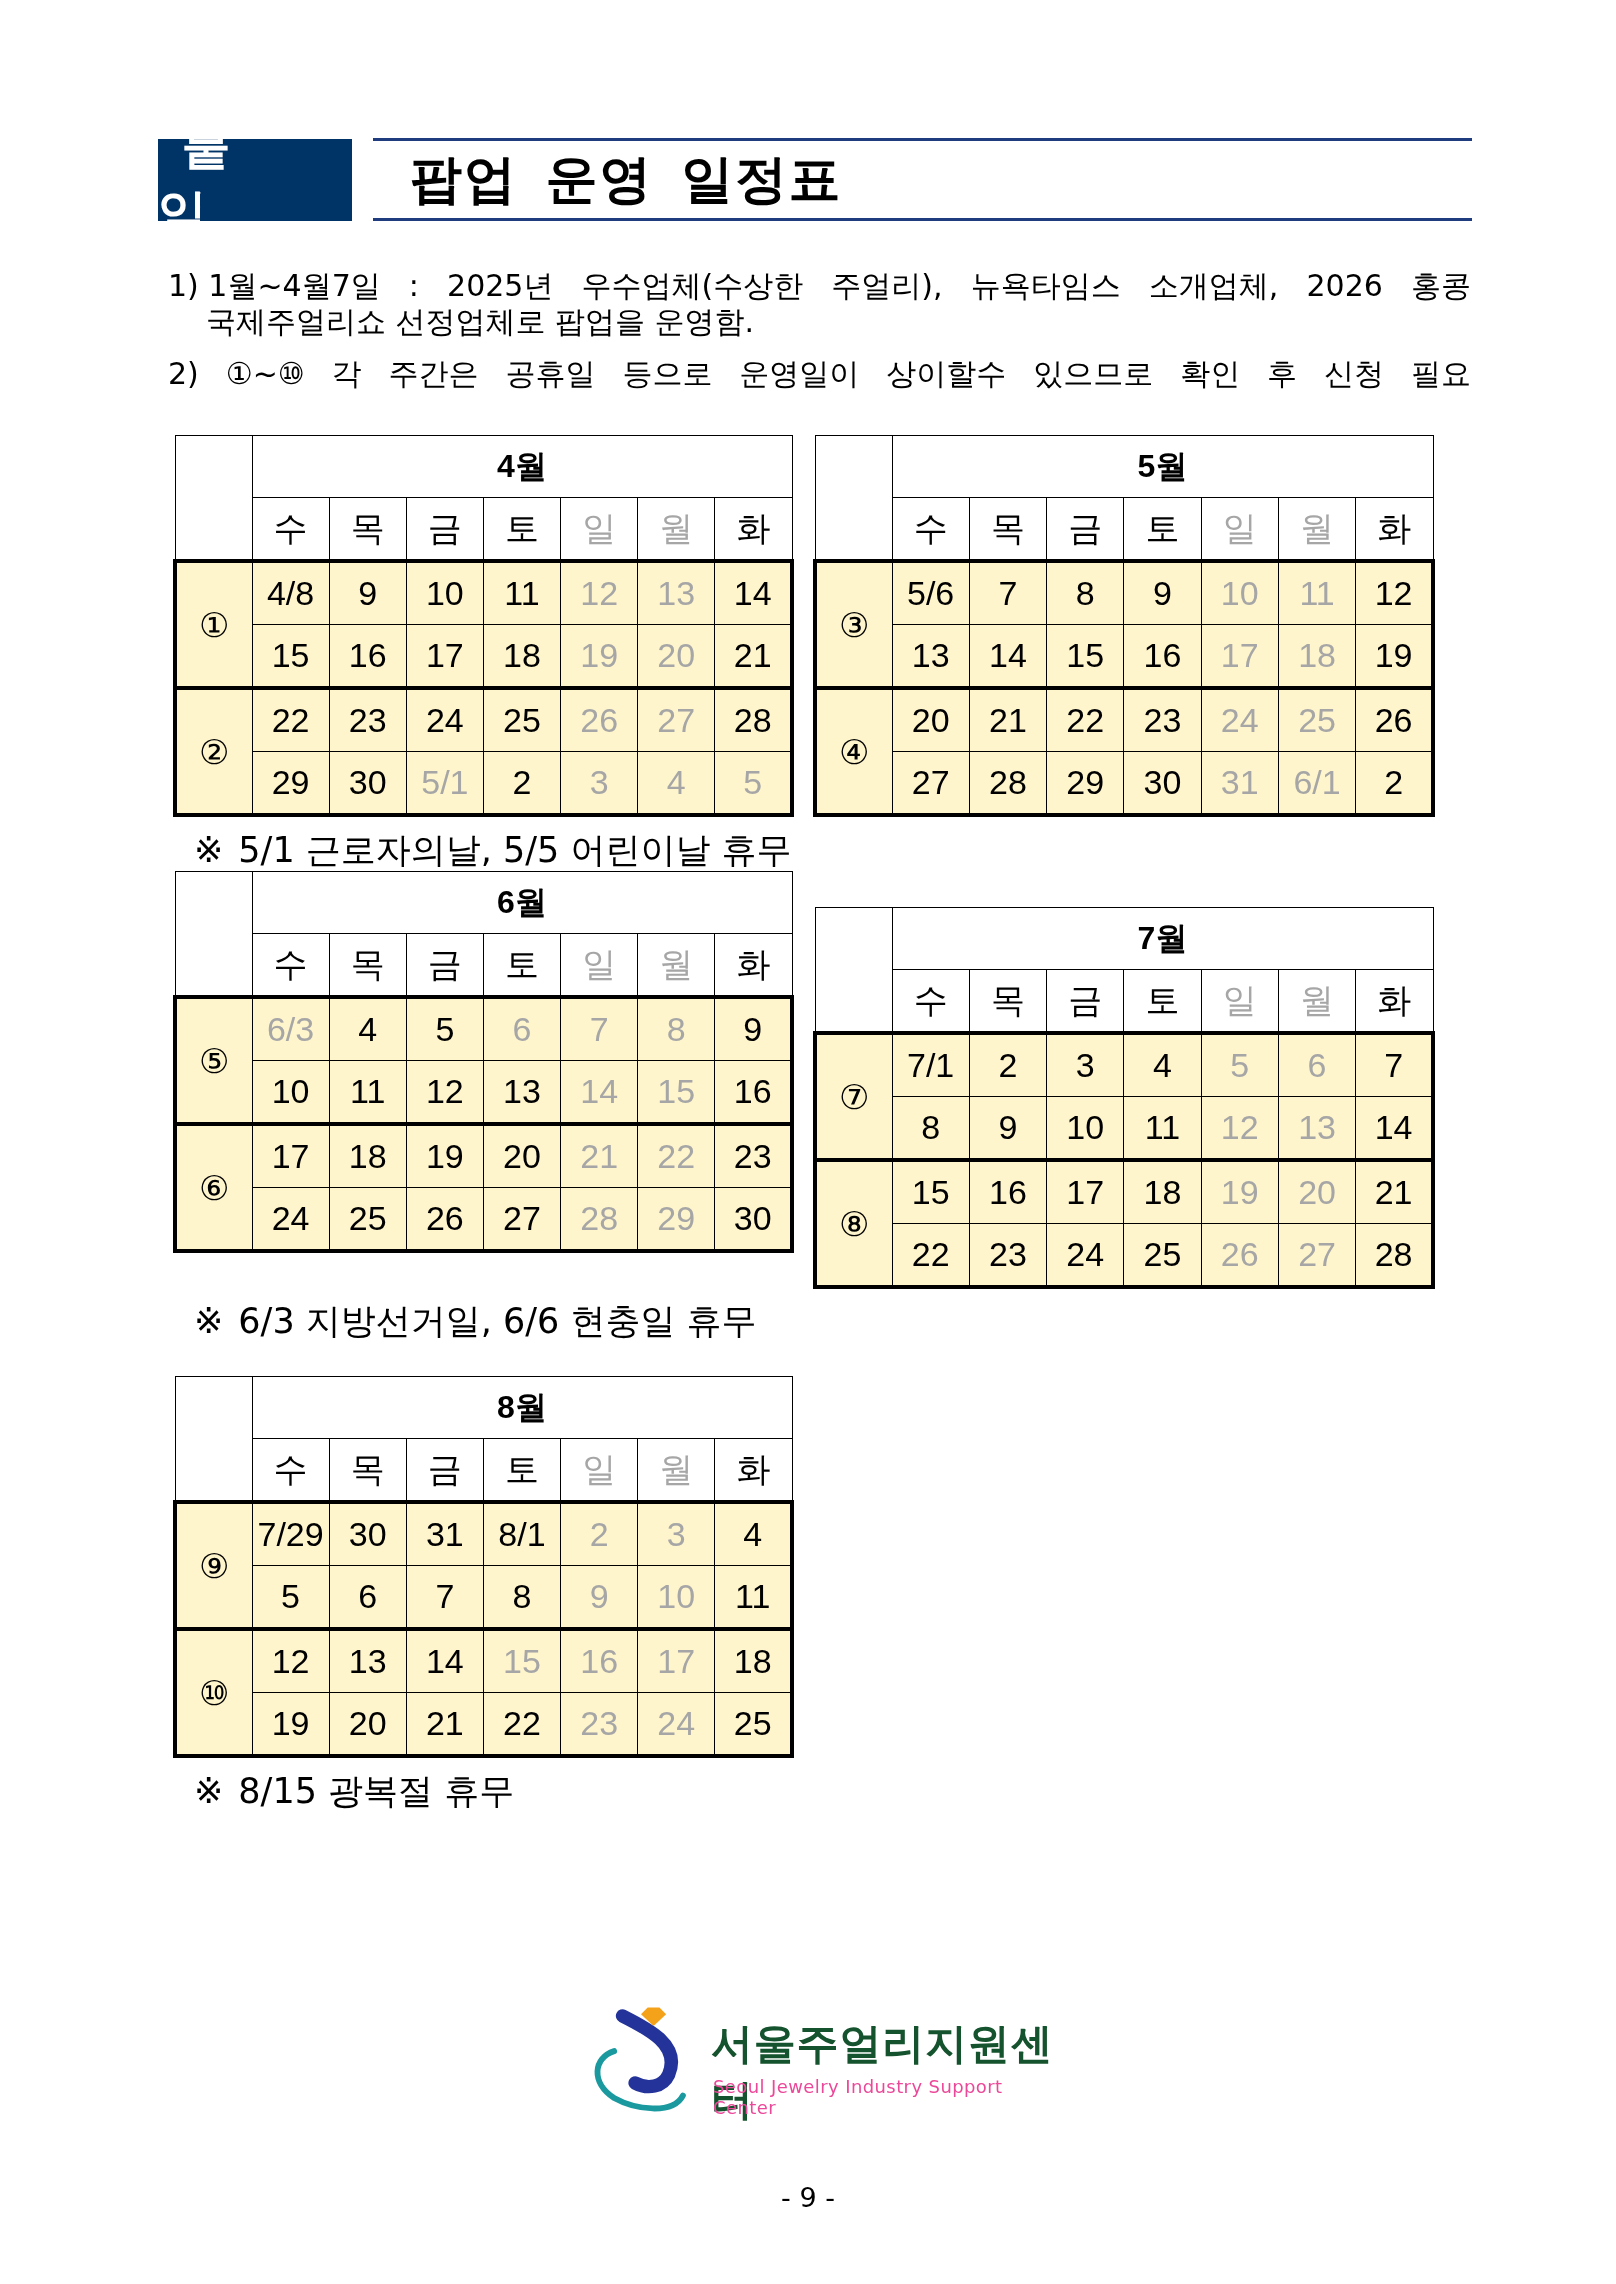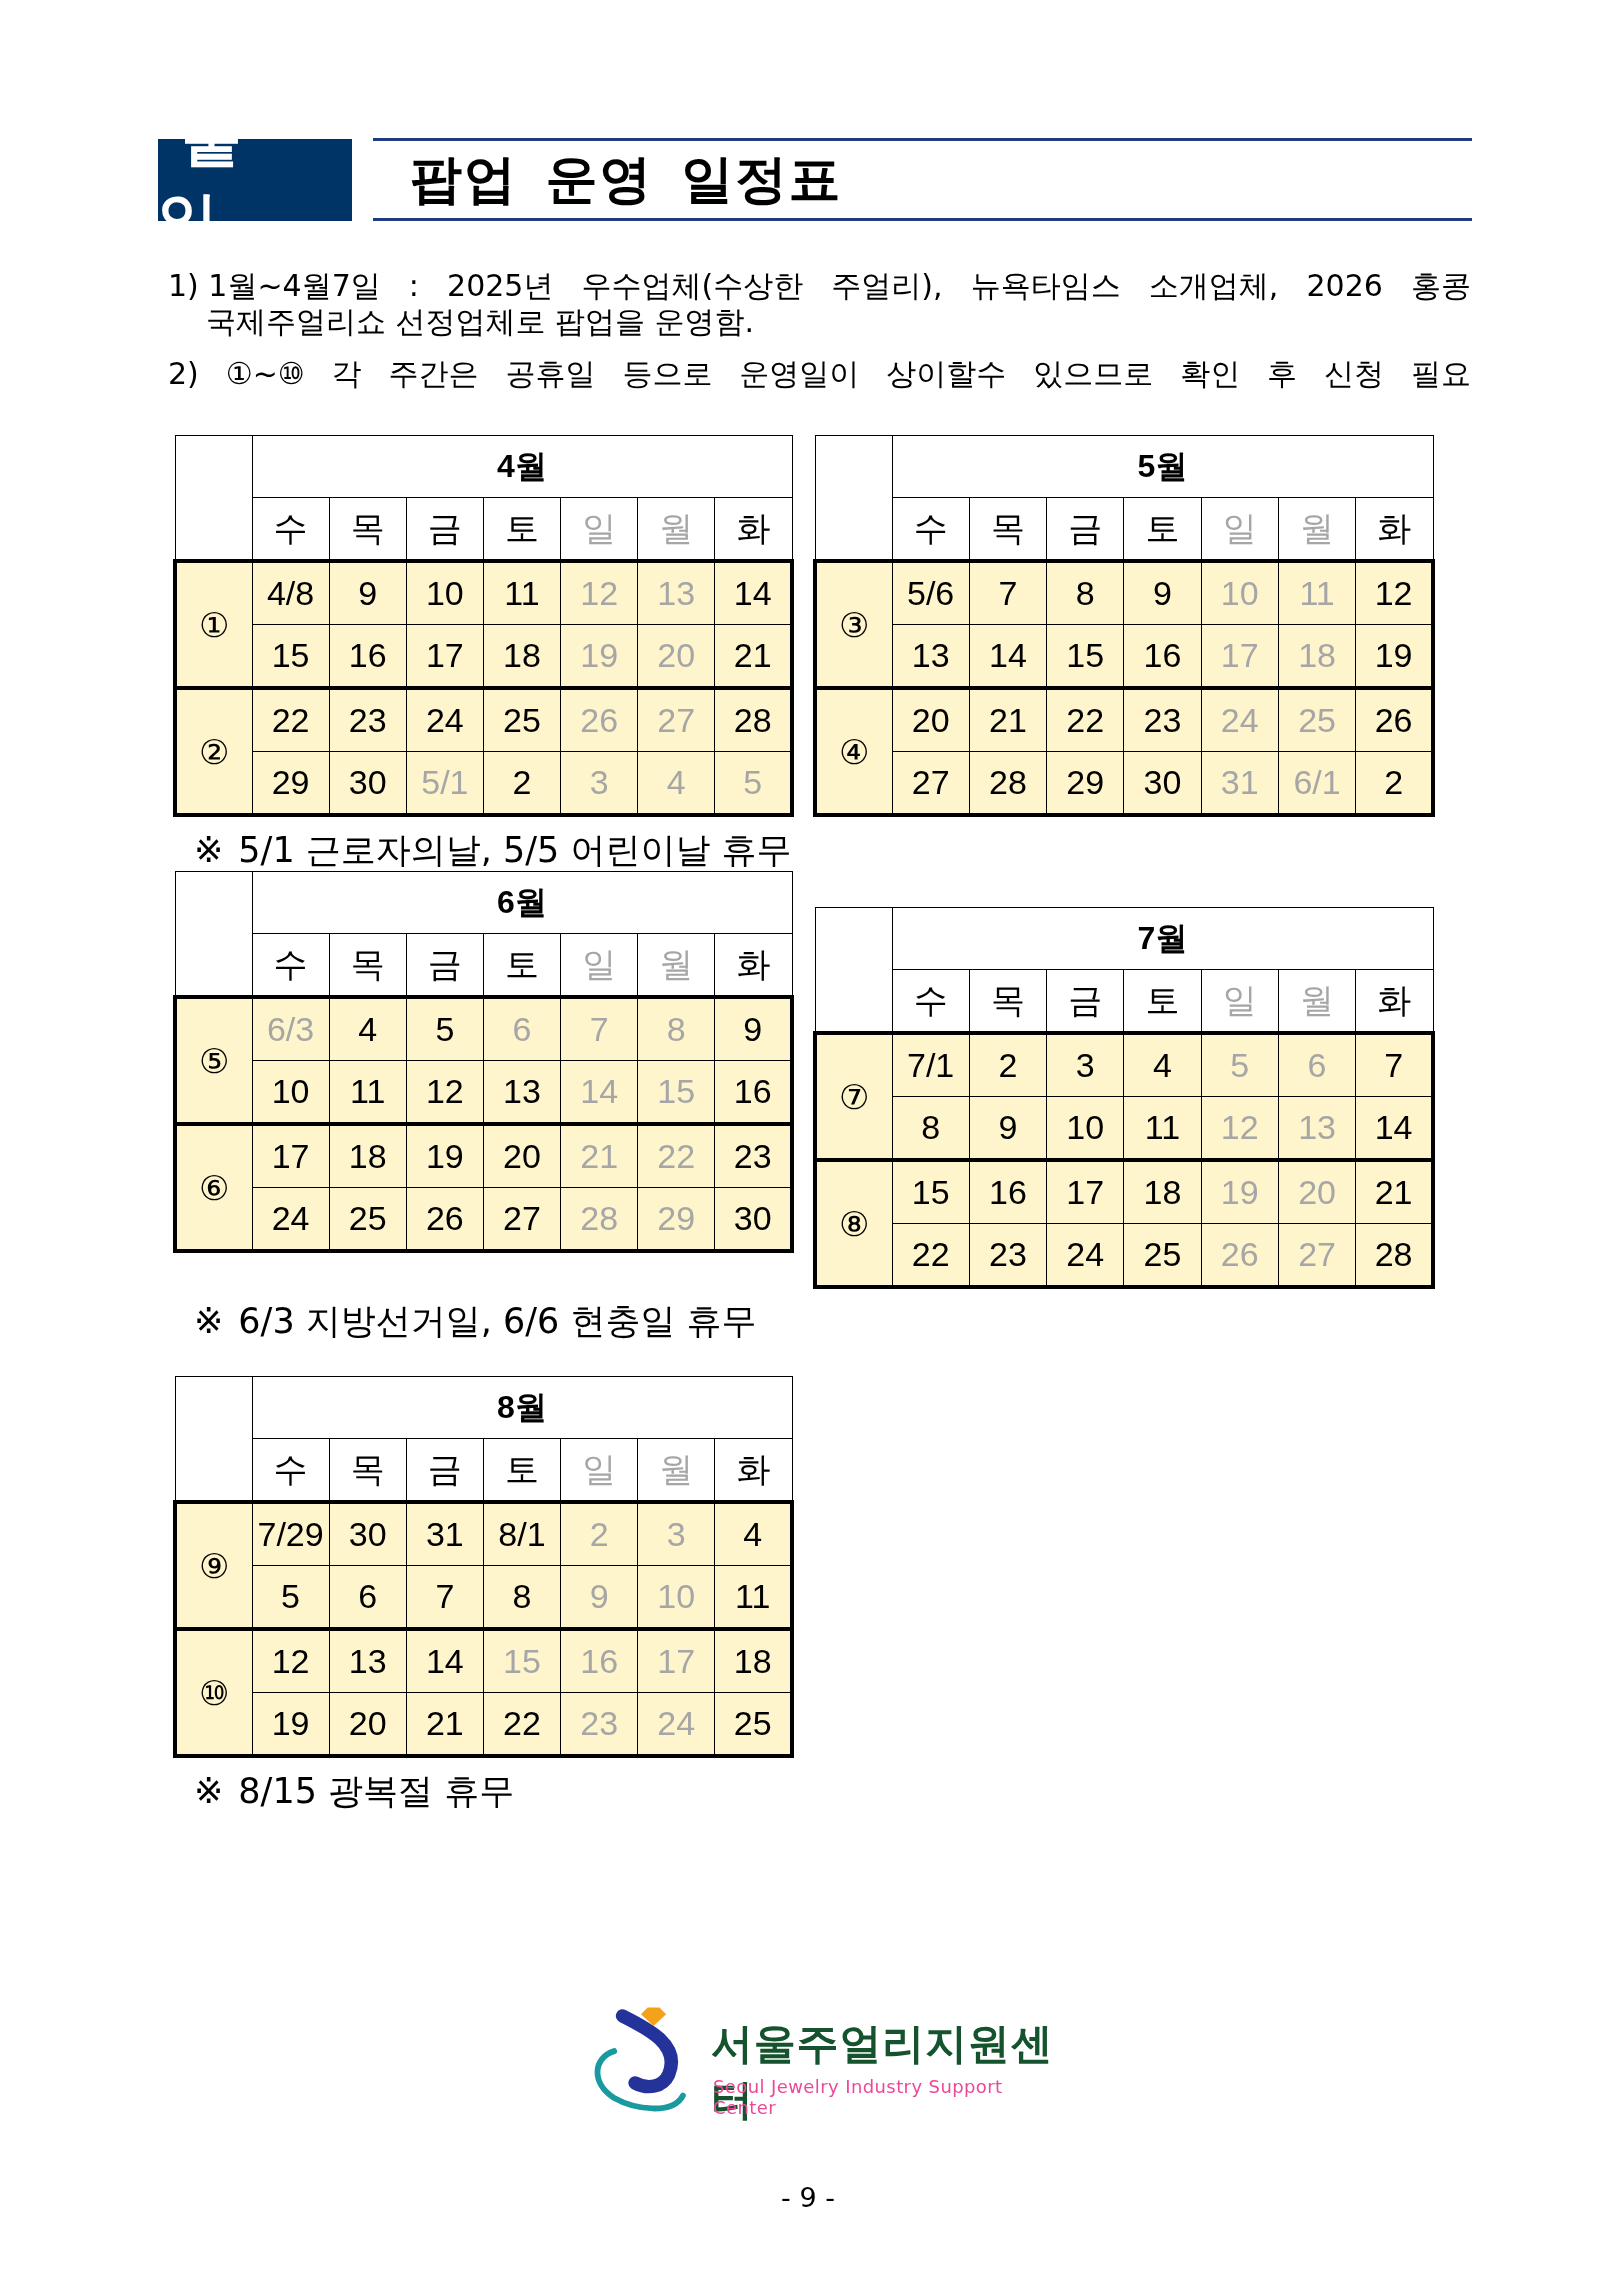--- a/index.html
+++ b/index.html
@@ -1,17 +1,17 @@
 <!DOCTYPE html>
 <html style="font-size:13.5px"><head>
 <meta charset="utf-8">
 <style>
   html,body{margin:0;padding:0;background:#fff;}
   body{width:1616px;height:2284px;position:relative;font-family:"DejaVu Sans","Liberation Sans",sans-serif;color:#000;overflow:hidden;}
-  .badge{position:absolute;left:158px;top:139px;width:194px;height:82px;background:#003366;color:#fff;font-weight:bold;font-size:60px;display:flex;align-items:center;justify-content:center;letter-spacing:23.6px;text-indent:23.6px;box-sizing:border-box;}
+  .badge{position:absolute;left:158px;top:139px;width:194px;height:82px;background:#003366;color:#fff;font-weight:bold;font-size:49px;display:flex;align-items:center;justify-content:center;letter-spacing:23.6px;text-indent:23.6px;box-sizing:border-box;}
   .title-line{position:absolute;left:373px;width:1099px;height:3.4px;background:#1f3d7e;}
   .title{position:absolute;left:410px;top:141px;height:77px;display:flex;align-items:center;font-size:52px;font-weight:bold;letter-spacing:1.7px;word-spacing:8.4px;}
   .para{position:absolute;left:168px;font-size:30px;line-height:1;white-space:nowrap;}
   .p1{top:255px;width:1303px;display:flex;justify-content:space-between;margin-top:16px;}
   .p1b{top:307px;left:206px;}
   .p2{top:359px;width:1303px;display:flex;justify-content:space-between;}
   .cal{position:absolute;border-collapse:collapse;table-layout:fixed;padding-left:32px;}
   .cal td{border:1.3px solid #000;text-align:center;vertical-align:middle;padding:0;font-family:"Liberation Sans","DejaVu Sans",sans-serif;}
   .cal .corner{background:#fff;border-right:1.3px solid #000;}
   .cal .month{height:61px;font-size:32px;font-weight:bold;background:#fff;}

